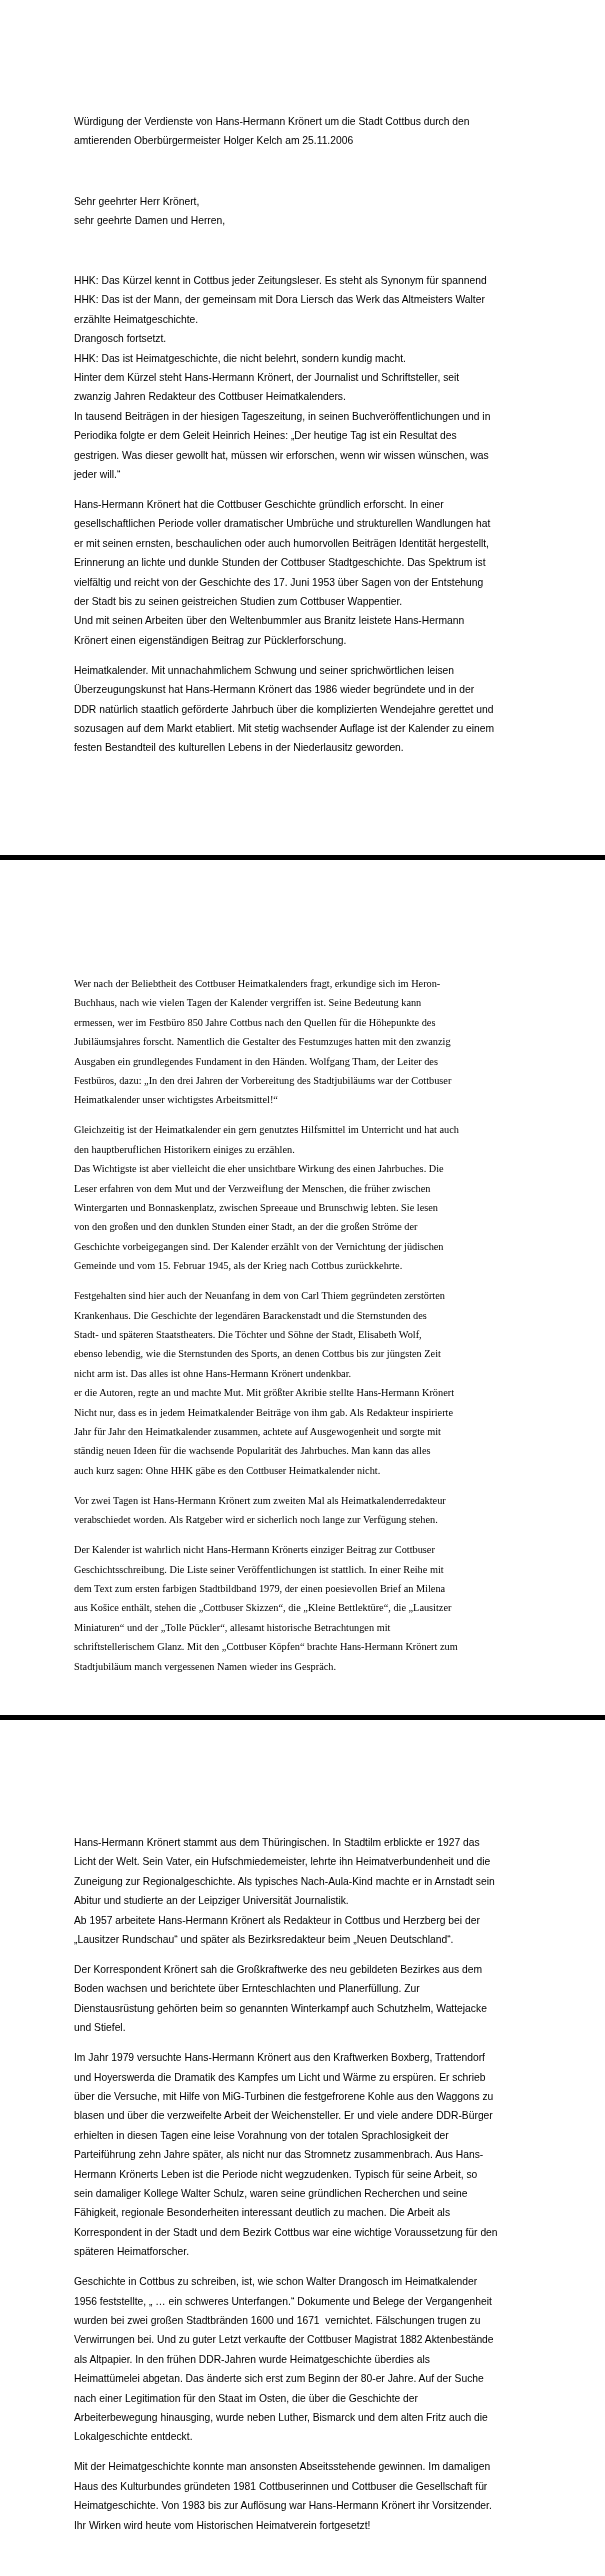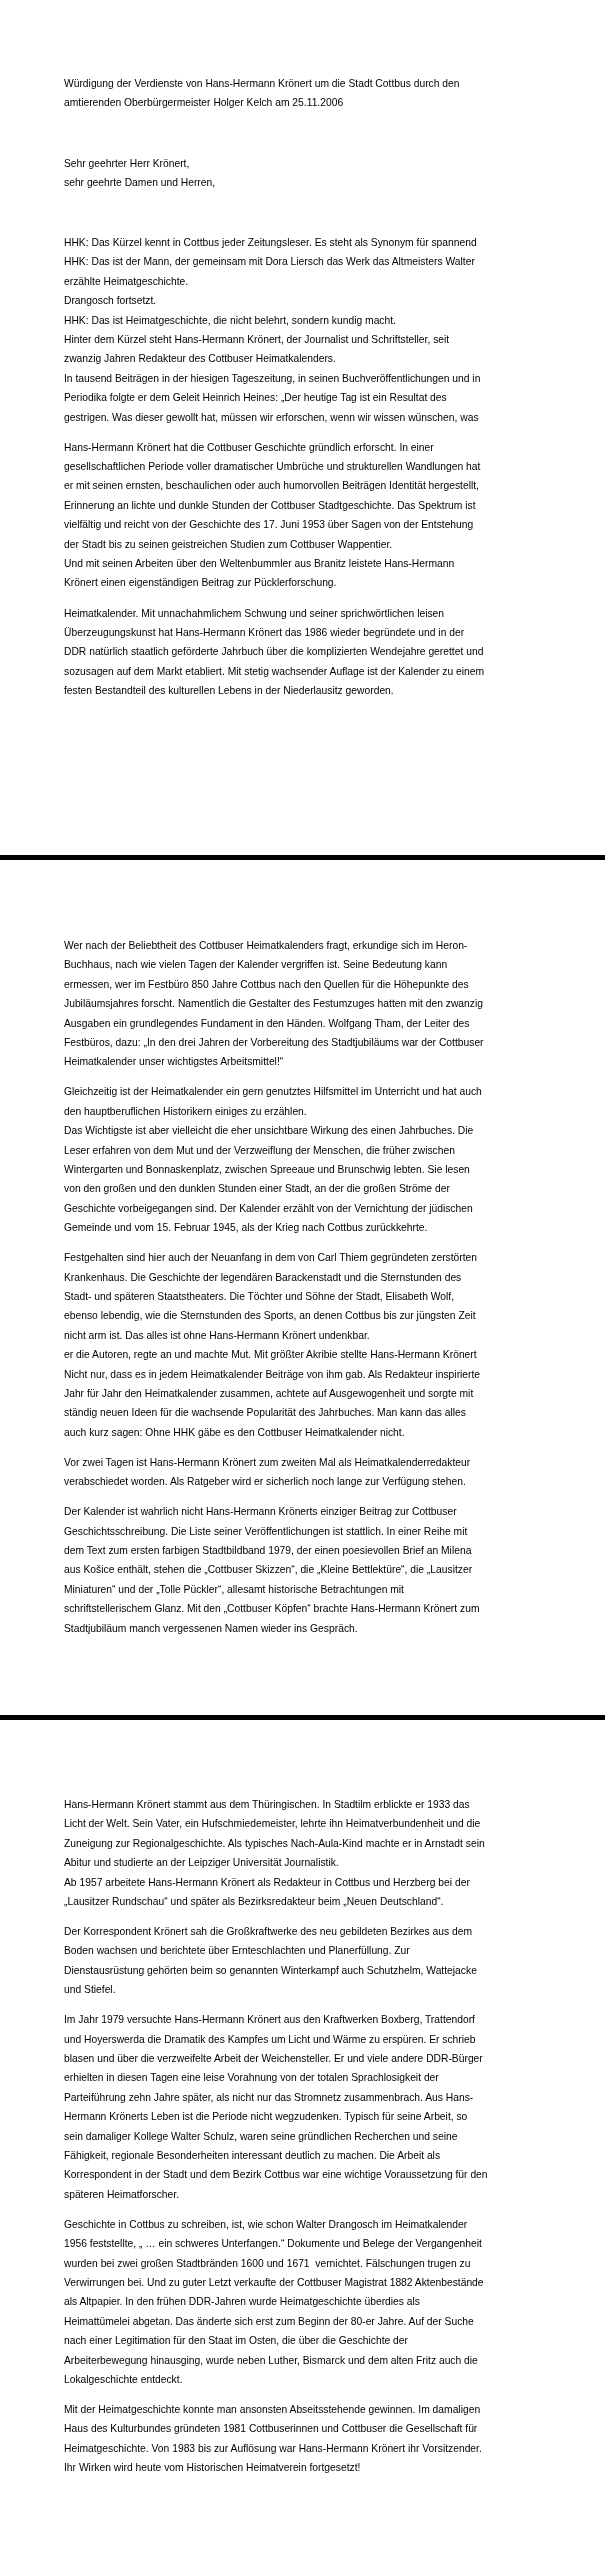--- a/index.html
+++ b/index.html
@@ -11,25 +11,26 @@
   body {
     width: 605px;
     height: 2576px;
     position: relative;
     overflow: hidden;
     font-family: "Liberation Sans", sans-serif;
     color: #000000;
   }
   .page {
     position: absolute;
-    left: 64px;
+    left: 74px;
     width: 470px;
+    margin-top: 38px;
   }
   #page-1 { top: 74px; }
-  #page-2 { top: 936px; }
+  #page-2 { top: 936px; font-family: Liberation Serif, serif; }
   #page-3 { top: 1795px; }
   .page-divider {
     position: absolute;
     left: 0;
     width: 605px;
     height: 5.3px;
     background: #000000;
   }
   #divider-1 { top: 855px; }
   #divider-2 { top: 1715px; }
@@ -66,20 +67,21 @@
         <div class="line">HHK: Das Kürzel kennt in Cottbus jeder Zeitungsleser. Es steht als Synonym für spannend</div>
         <div class="line">HHK: Das ist der Mann, der gemeinsam mit Dora Liersch das Werk das Altmeisters Walter</div>
         <div class="line">erzählte Heimatgeschichte.</div>
         <div class="line">Drangosch fortsetzt.</div>
         <div class="line">HHK: Das ist Heimatgeschichte, die nicht belehrt, sondern kundig macht.</div>
         <div class="line">Hinter dem Kürzel steht Hans-Hermann Krönert, der Journalist und Schriftsteller, seit</div>
         <div class="line">zwanzig Jahren Redakteur des Cottbuser Heimatkalenders.</div>
         <div class="line">In tausend Beiträgen in der hiesigen Tageszeitung, in seinen Buchveröffentlichungen und in</div>
         <div class="line">Periodika folgte er dem Geleit Heinrich Heines: „Der heutige Tag ist ein Resultat des</div>
         <div class="line">gestrigen. Was dieser gewollt hat, müssen wir erforschen, wenn wir wissen wünschen, was</div>
+        <div class="line">jeder will.“</div>
       </div>
       <div class="para">
         <div class="line">Hans-Hermann Krönert hat die Cottbuser Geschichte gründlich erforscht. In einer</div>
         <div class="line">gesellschaftlichen Periode voller dramatischer Umbrüche und strukturellen Wandlungen hat</div>
         <div class="line">er mit seinen ernsten, beschaulichen oder auch humorvollen Beiträgen Identität hergestellt,</div>
         <div class="line">Erinnerung an lichte und dunkle Stunden der Cottbuser Stadtgeschichte. Das Spektrum ist</div>
         <div class="line">vielfältig und reicht von der Geschichte des 17. Juni 1953 über Sagen von der Entstehung</div>
         <div class="line">der Stadt bis zu seinen geistreichen Studien zum Cottbuser Wappentier.</div>
         <div class="line">Und mit seinen Arbeiten über den Weltenbummler aus Branitz leistete Hans-Hermann</div>
         <div class="line">Krönert einen eigenständigen Beitrag zur Pücklerforschung.</div>
@@ -135,36 +137,37 @@
         <div class="line">dem Text zum ersten farbigen Stadtbildband 1979, der einen poesievollen Brief an Milena</div>
         <div class="line">aus Košice enthält, stehen die „Cottbuser Skizzen“, die „Kleine Bettlektüre“, die „Lausitzer</div>
         <div class="line">Miniaturen“ und der „Tolle Pückler“, allesamt historische Betrachtungen mit</div>
         <div class="line">schriftstellerischem Glanz. Mit den „Cottbuser Köpfen“ brachte Hans-Hermann Krönert zum</div>
         <div class="line">Stadtjubiläum manch vergessenen Namen wieder ins Gespräch.</div>
       </div>
     </section>
   <div class="page-divider" id="divider-2"></div>
   <section class="page" id="page-3">
       <div class="para">
-        <div class="line">Hans-Hermann Krönert stammt aus dem Thüringischen. In Stadtilm erblickte er 1933 das</div>
+        <div class="line">Hans-Hermann Krönert stammt aus dem Thüringischen. In Stadtilm erblickte er 1927 das</div>
         <div class="line">Licht der Welt. Sein Vater, ein Hufschmiedemeister, lehrte ihn Heimatverbundenheit und die</div>
         <div class="line">Zuneigung zur Regionalgeschichte. Als typisches Nach-Aula-Kind machte er in Arnstadt sein</div>
         <div class="line">Abitur und studierte an der Leipziger Universität Journalistik.</div>
         <div class="line">Ab 1957 arbeitete Hans-Hermann Krönert als Redakteur in Cottbus und Herzberg bei der</div>
         <div class="line">„Lausitzer Rundschau“ und später als Bezirksredakteur beim „Neuen Deutschland“.</div>
       </div>
       <div class="para">
         <div class="line">Der Korrespondent Krönert sah die Großkraftwerke des neu gebildeten Bezirkes aus dem</div>
         <div class="line">Boden wachsen und berichtete über Ernteschlachten und Planerfüllung. Zur</div>
         <div class="line">Dienstausrüstung gehörten beim so genannten Winterkampf auch Schutzhelm, Wattejacke</div>
         <div class="line">und Stiefel.</div>
       </div>
       <div class="para">
         <div class="line">Im Jahr 1979 versuchte Hans-Hermann Krönert aus den Kraftwerken Boxberg, Trattendorf</div>
         <div class="line">und Hoyerswerda die Dramatik des Kampfes um Licht und Wärme zu erspüren. Er schrieb</div>
+        <div class="line">über die Versuche, mit Hilfe von MiG-Turbinen die festgefrorene Kohle aus den Waggons zu</div>
         <div class="line">blasen und über die verzweifelte Arbeit der Weichensteller. Er und viele andere DDR-Bürger</div>
         <div class="line">erhielten in diesen Tagen eine leise Vorahnung von der totalen Sprachlosigkeit der</div>
         <div class="line">Parteiführung zehn Jahre später, als nicht nur das Stromnetz zusammenbrach. Aus Hans-</div>
         <div class="line">Hermann Krönerts Leben ist die Periode nicht wegzudenken. Typisch für seine Arbeit, so</div>
         <div class="line">sein damaliger Kollege Walter Schulz, waren seine gründlichen Recherchen und seine</div>
         <div class="line">Fähigkeit, regionale Besonderheiten interessant deutlich zu machen. Die Arbeit als</div>
         <div class="line">Korrespondent in der Stadt und dem Bezirk Cottbus war eine wichtige Voraussetzung für den</div>
         <div class="line">späteren Heimatforscher.</div>
       </div>
       <div class="para">

